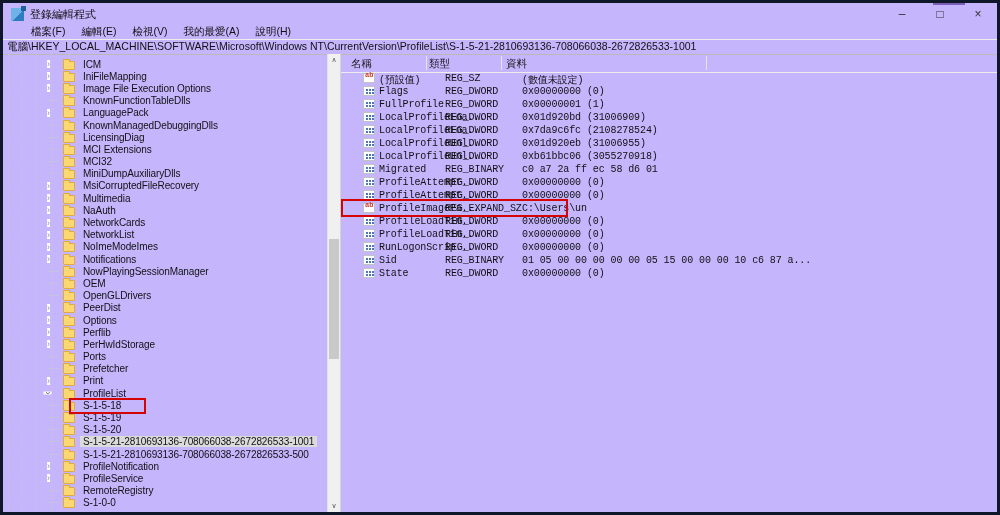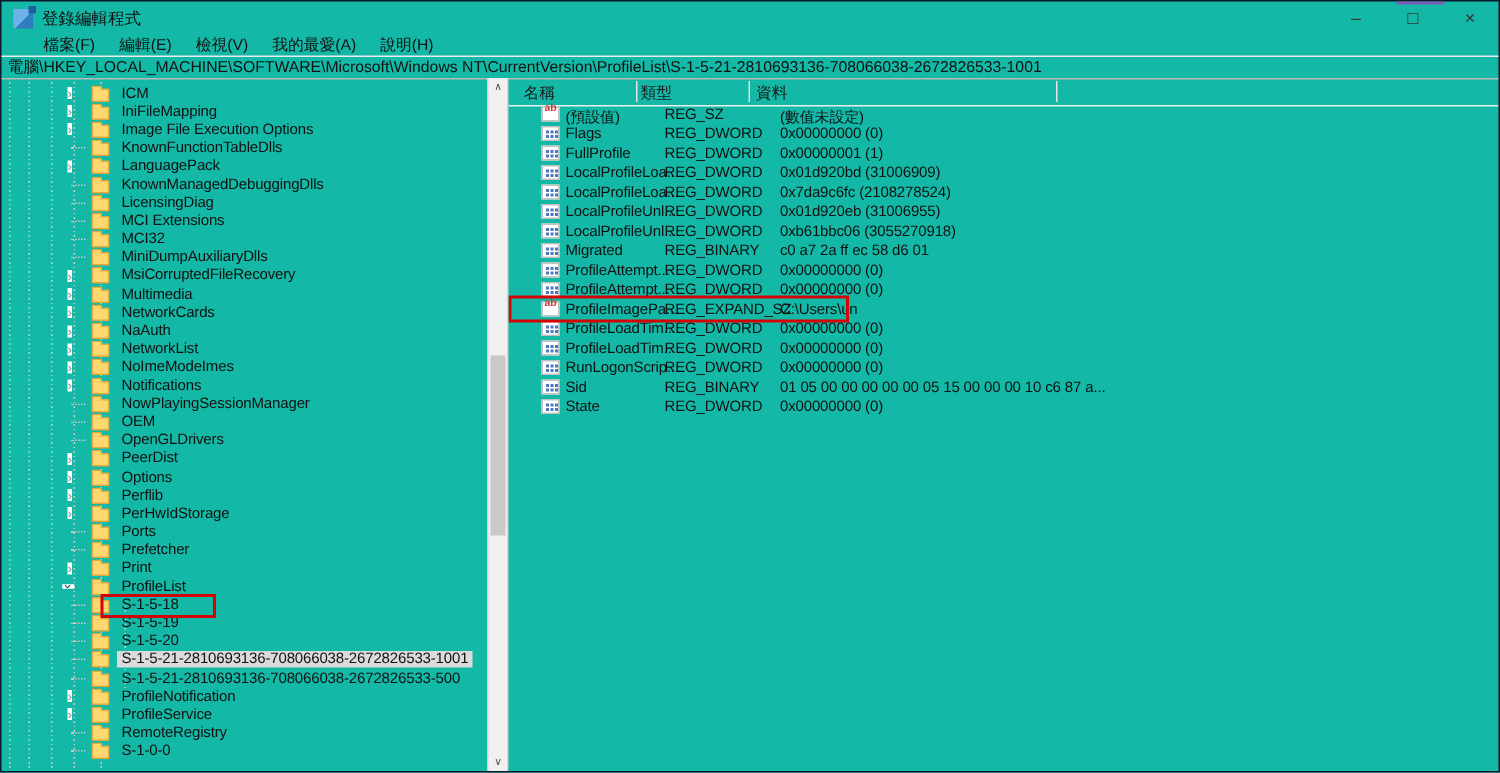--- a/index.html
+++ b/index.html
@@ -1,21 +1,21 @@
 <!DOCTYPE html>
 <html><head>
 <meta charset="utf-8">
 <style>
   html,body{margin:0;padding:0;}
   body{
     width:1000px;height:515px;position:relative;overflow:hidden;
     font-family:"Liberation Sans","DejaVu Sans",sans-serif;
     font-size:11px;color:#000;background:#fff;
   }
-  .window{position:absolute;inset:0;border:1px solid #0f172a;box-sizing:border-box;background:#14b8a6;}
+  .window{position:absolute;inset:0;border:3px solid #0f172a;box-sizing:border-box;background:#c4b5fd;}
 
   
   .titlebar{height:22px;display:flex;align-items:center;position:relative;}
   .app-icon{width:13px;height:13px;margin:0 6px 0 8px;flex:none;position:relative;
     background:linear-gradient(135deg,#6db3e8 0 55%,#2f7cc0 55% 100%);}
   .app-icon::before{content:"";position:absolute;right:-2px;top:-2px;width:5px;height:5px;background:#1f5f9e;}
   .title-text{font-size:11px;color:#111;}
   .win-controls{position:absolute;right:0;top:0;height:22px;display:flex;}
   .win-btn{width:38px;height:22px;display:flex;align-items:center;justify-content:center;
     font-size:12px;color:#333;cursor:default;}
@@ -25,21 +25,21 @@
   .menubar{height:14px;display:flex;align-items:center;padding-left:20px;}
   .menu-item{padding:0 8px;font-size:10.5px;color:#111;}
 
   
   .addressbar{height:14px;border-top:1px solid #ececec;border-bottom:1px solid #b9b9b9;
     display:flex;align-items:center;padding-left:4px;font-size:10.5px;color:#111;white-space:nowrap;}
 
   
   .main{position:absolute;top:51px;bottom:0;left:0;right:0;display:flex;}
   .tree-panel{width:338px;flex:none;position:relative;overflow:hidden;border-right:1px solid #d4d4d4;box-sizing:border-box;}
-  .values-panel{flex:1;position:relative;overflow:hidden;}
+  .values-panel{flex:1;position:relative;overflow:hidden;font-family:Liberation Mono, monospace;}
 
   
   .vline{position:absolute;width:1px;top:0;bottom:0;
     background-image:repeating-linear-gradient(to bottom,#c9c9c9 0 1px,transparent 1px 3px);}
   .vl1{left:5px;}.vl2{left:18px;}.vl3{left:33px;}.vl4{left:48px;}.vl5{left:66px;}
   .vl-child{left:82px;top:352px;bottom:auto;height:61px;}
   .tree-rows{position:absolute;top:4px;left:0;right:13px;}
   .trow{height:12.2px;display:flex;align-items:center;white-space:nowrap;padding-left:40px;}
   .trow.child{}
   .exp{width:20px;flex:none;display:flex;align-items:center;font-size:9px;color:#8f8f8f;}
@@ -174,26 +174,26 @@
             <span class="tlabel">MsiCorruptedFileRecovery</span>
           </div>
         <div class="trow">
             <span class="exp c"></span>
             <span class="folder"></span>
             <span class="tlabel">Multimedia</span>
           </div>
         <div class="trow">
             <span class="exp c"></span>
             <span class="folder"></span>
+            <span class="tlabel">NaAuth</span>
+          </div>
+        <div class="trow">
+            <span class="exp c"></span>
+            <span class="folder"></span>
             <span class="tlabel">NetworkCards</span>
-          </div>
-        <div class="trow">
-            <span class="exp c"></span>
-            <span class="folder"></span>
-            <span class="tlabel">NaAuth</span>
           </div>
         <div class="trow">
             <span class="exp c"></span>
             <span class="folder"></span>
             <span class="tlabel">NetworkList</span>
           </div>
         <div class="trow">
             <span class="exp c"></span>
             <span class="folder"></span>
             <span class="tlabel">NoImeModeImes</span>

